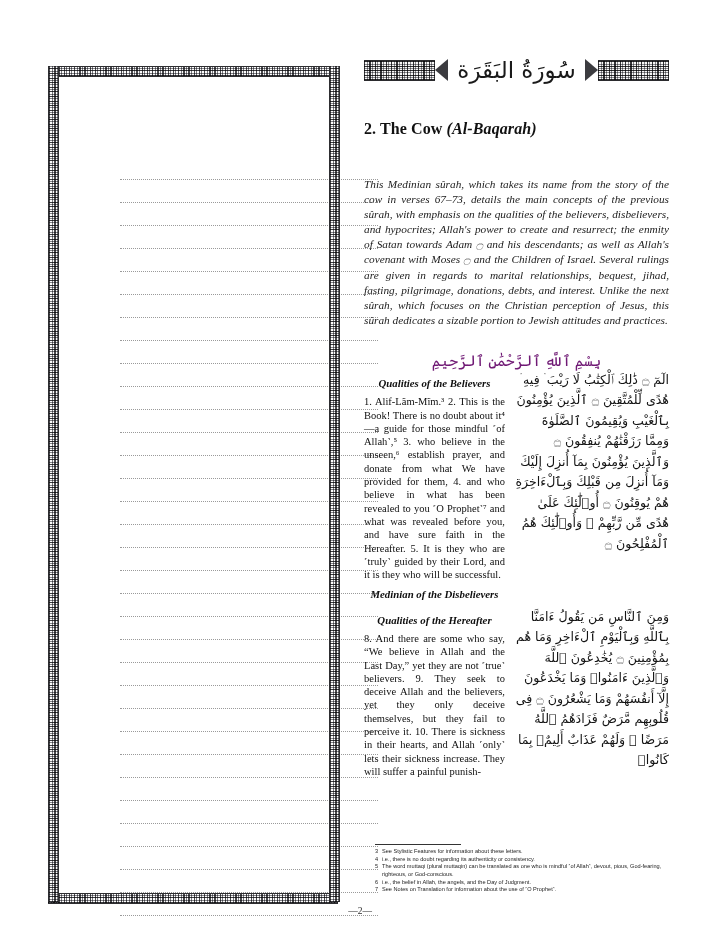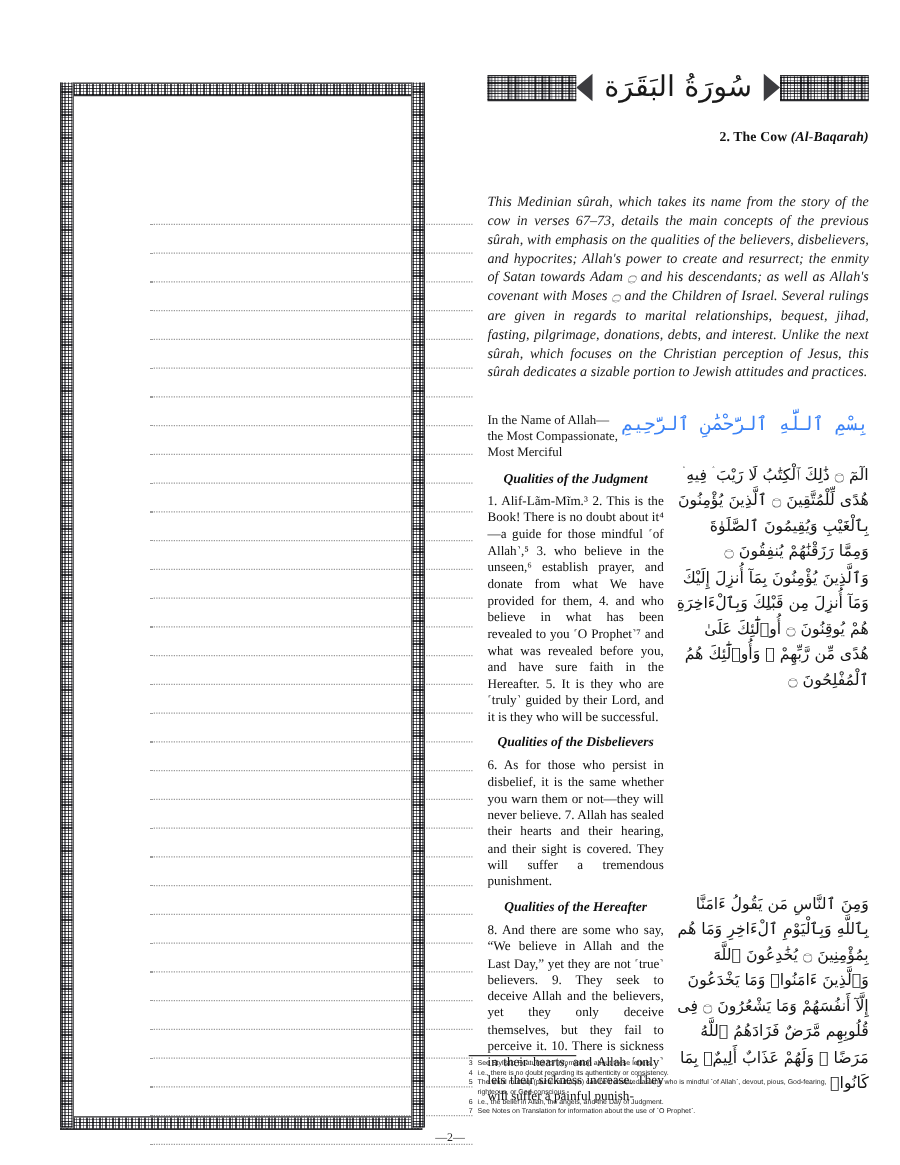--- a/index.html
+++ b/index.html
@@ -43,21 +43,21 @@
   #notes-lines{
     position:absolute;left:63px;top:82px;width:258px;height:805px;
   }
   .note-line{
     height:22px;
     border-bottom:1px dotted #9a9a9a;
   }
 
   
   #content{
-    position:absolute;left:390px;top:48px;width:305px;height:870px;
+    position:absolute;left:364px;top:48px;width:305px;height:870px;
   }
 
   
   #surah-header{
     position:relative;height:44px;display:flex;align-items:center;
     justify-content:center;
   }
   .band{
     position:relative;height:19px;flex:1 1 auto;
     background-color:#f7f7f7;
@@ -83,42 +83,42 @@
   .chev-r{border-left:13px solid #3c3c40;}
   #surah-name-ar{
     flex:0 0 auto;padding:0 9px;
     font-family:"DejaVu Sans", sans-serif;
     font-size:23px;line-height:1;direction:rtl;color:#1a1a1a;
     white-space:nowrap;
   }
 
   
   #surah-title{
-    text-align:right;font-size:11px;font-weight:bold;margin-top:12px;
+    text-align:left;font-size:16px;font-weight:bold;margin-top:28px;
     letter-spacing:.1px;
   }
   #surah-title .ital{font-style:italic;}
 
   
   #intro{
     margin-top:39px;font-style:italic;font-size:11.3px;line-height:15.1px;
     text-align:justify;color:#1b1b1b;
   }
 
   
   #bismillah-row{
     margin-top:22px;display:flex;align-items:flex-start;
   }
   #bismillah-en{
     width:150px;font-size:10.3px;line-height:13.2px;color:#141414;
     padding-top:2px;
   }
   #bismillah-ar{
     flex:1;text-align:center;direction:rtl;
-    font-family:Liberation Mono, monospace;font-size:15px;color:#3b82f6;
+    font-family:Liberation Serif, serif;font-size:15px;color:#701a75;
     padding-top:2px;white-space:nowrap;
   }
 
   
   .section{display:flex;}
   .col-en{
     width:150px;box-sizing:border-box;padding-right:9px;
     font-size:10.5px;line-height:13.3px;text-align:justify;color:#0e0e0e;
   }
   .col-ar{
@@ -209,36 +209,34 @@
   </div>
 
   <div id="surah-title">
     <span>2. The Cow</span>
     <span class="ital">(Al-Baqarah)</span>
   </div>
 
   <div id="intro">This Medinian sûrah, which takes its name from the story of the cow in verses 67–73, details the main concepts of the previous sûrah, with emphasis on the qualities of the believers, disbelievers, and hypocrites; Allah's power to create and resurrect; the enmity of Satan towards Adam ۝ and his descendants; as well as Allah's covenant with Moses ۝ and the Children of Israel. Several rulings are given in regards to marital relationships, bequest, jihad, fasting, pilgrimage, donations, debts, and interest. Unlike the next sûrah, which focuses on the Christian perception of Jesus, this sûrah dedicates a sizable portion to Jewish attitudes and practices.</div>
 
   <div id="bismillah-row">
-    <div id="bismillah-en">In the Name of Allah—the Most Compassionate, Most Merciful</div>
     <div id="bismillah-ar">بِسْمِ ٱللَّهِ ٱلرَّحْمَٰنِ ٱلرَّحِيمِ</div>
   </div>
 
   <div class="section">
     <div class="col-en">
-      <div class="subhead">Qualities of the Judgment</div>
+      <div class="subhead">Qualities of the Believers</div>
       <div>1. Alif-Lãm-Mĩm.³  2. This is the Book! There is no doubt about it⁴—a guide for those mindful ˹of Allah˺,⁵ 3. who believe in the unseen,⁶ establish prayer, and donate from what We have provided for them, 4. and who believe in what has been revealed to you ˹O Prophet˺⁷ and what was revealed before you, and have sure faith in the Hereafter. 5. It is they who are ˹truly˺ guided by their Lord, and it is they who will be successful.</div>
     </div>
     <div class="col-ar">الٓمٓ ۝ ذَٰلِكَ ٱلْكِتَٰبُ لَا رَيْبَ ۛ فِيهِ ۛ هُدًى لِّلْمُتَّقِينَ ۝ ٱلَّذِينَ يُؤْمِنُونَ بِٱلْغَيْبِ وَيُقِيمُونَ ٱلصَّلَوٰةَ وَمِمَّا رَزَقْنَٰهُمْ يُنفِقُونَ ۝ وَٱلَّذِينَ يُؤْمِنُونَ بِمَآ أُنزِلَ إِلَيْكَ وَمَآ أُنزِلَ مِن قَبْلِكَ وَبِٱلْءَاخِرَةِ هُمْ يُوقِنُونَ ۝ أُو۟لَٰٓئِكَ عَلَىٰ هُدًى مِّن رَّبِّهِمْ ۖ وَأُو۟لَٰٓئِكَ هُمُ ٱلْمُفْلِحُونَ ۝</div>
   </div>
 
   <div class="section">
     <div class="col-en">
-      <div class="subhead">Qualities of the Disbelievers</div>
-      <div>6. As for those who persist in disbelief, it is the same whether you warn them or not—they will never believe. 7. Allah has sealed their hearts and their hearing, and their sight is covered. They will suffer a tremendous punishment.</div>
+      <div class="subhead">Medinian of the Disbelievers</div>
     </div>
   </div>
 
   <div class="section">
     <div class="col-en">
       <div class="subhead">Qualities of the Hereafter</div>
       <div>8. And there are some who say, “We believe in Allah and the Last Day,” yet they are not ˹true˺ believers. 9. They seek to deceive Allah and the believers, yet they only deceive themselves, but they fail to perceive it. 10. There is sickness in their hearts, and Allah ˹only˺ lets their sickness increase. They will suffer a painful punish-</div>
     </div>
     <div class="col-ar">وَمِنَ ٱلنَّاسِ مَن يَقُولُ ءَامَنَّا بِٱللَّهِ وَبِٱلْيَوْمِ ٱلْءَاخِرِ وَمَا هُم بِمُؤْمِنِينَ ۝ يُخَٰدِعُونَ ٱللَّهَ وَٱلَّذِينَ ءَامَنُوا۟ وَمَا يَخْدَعُونَ إِلَّآ أَنفُسَهُمْ وَمَا يَشْعُرُونَ ۝ فِى قُلُوبِهِم مَّرَضٌ فَزَادَهُمُ ٱللَّهُ مَرَضًا ۖ وَلَهُمْ عَذَابٌ أَلِيمٌۢ بِمَا كَانُوا۟</div>
   </div>

